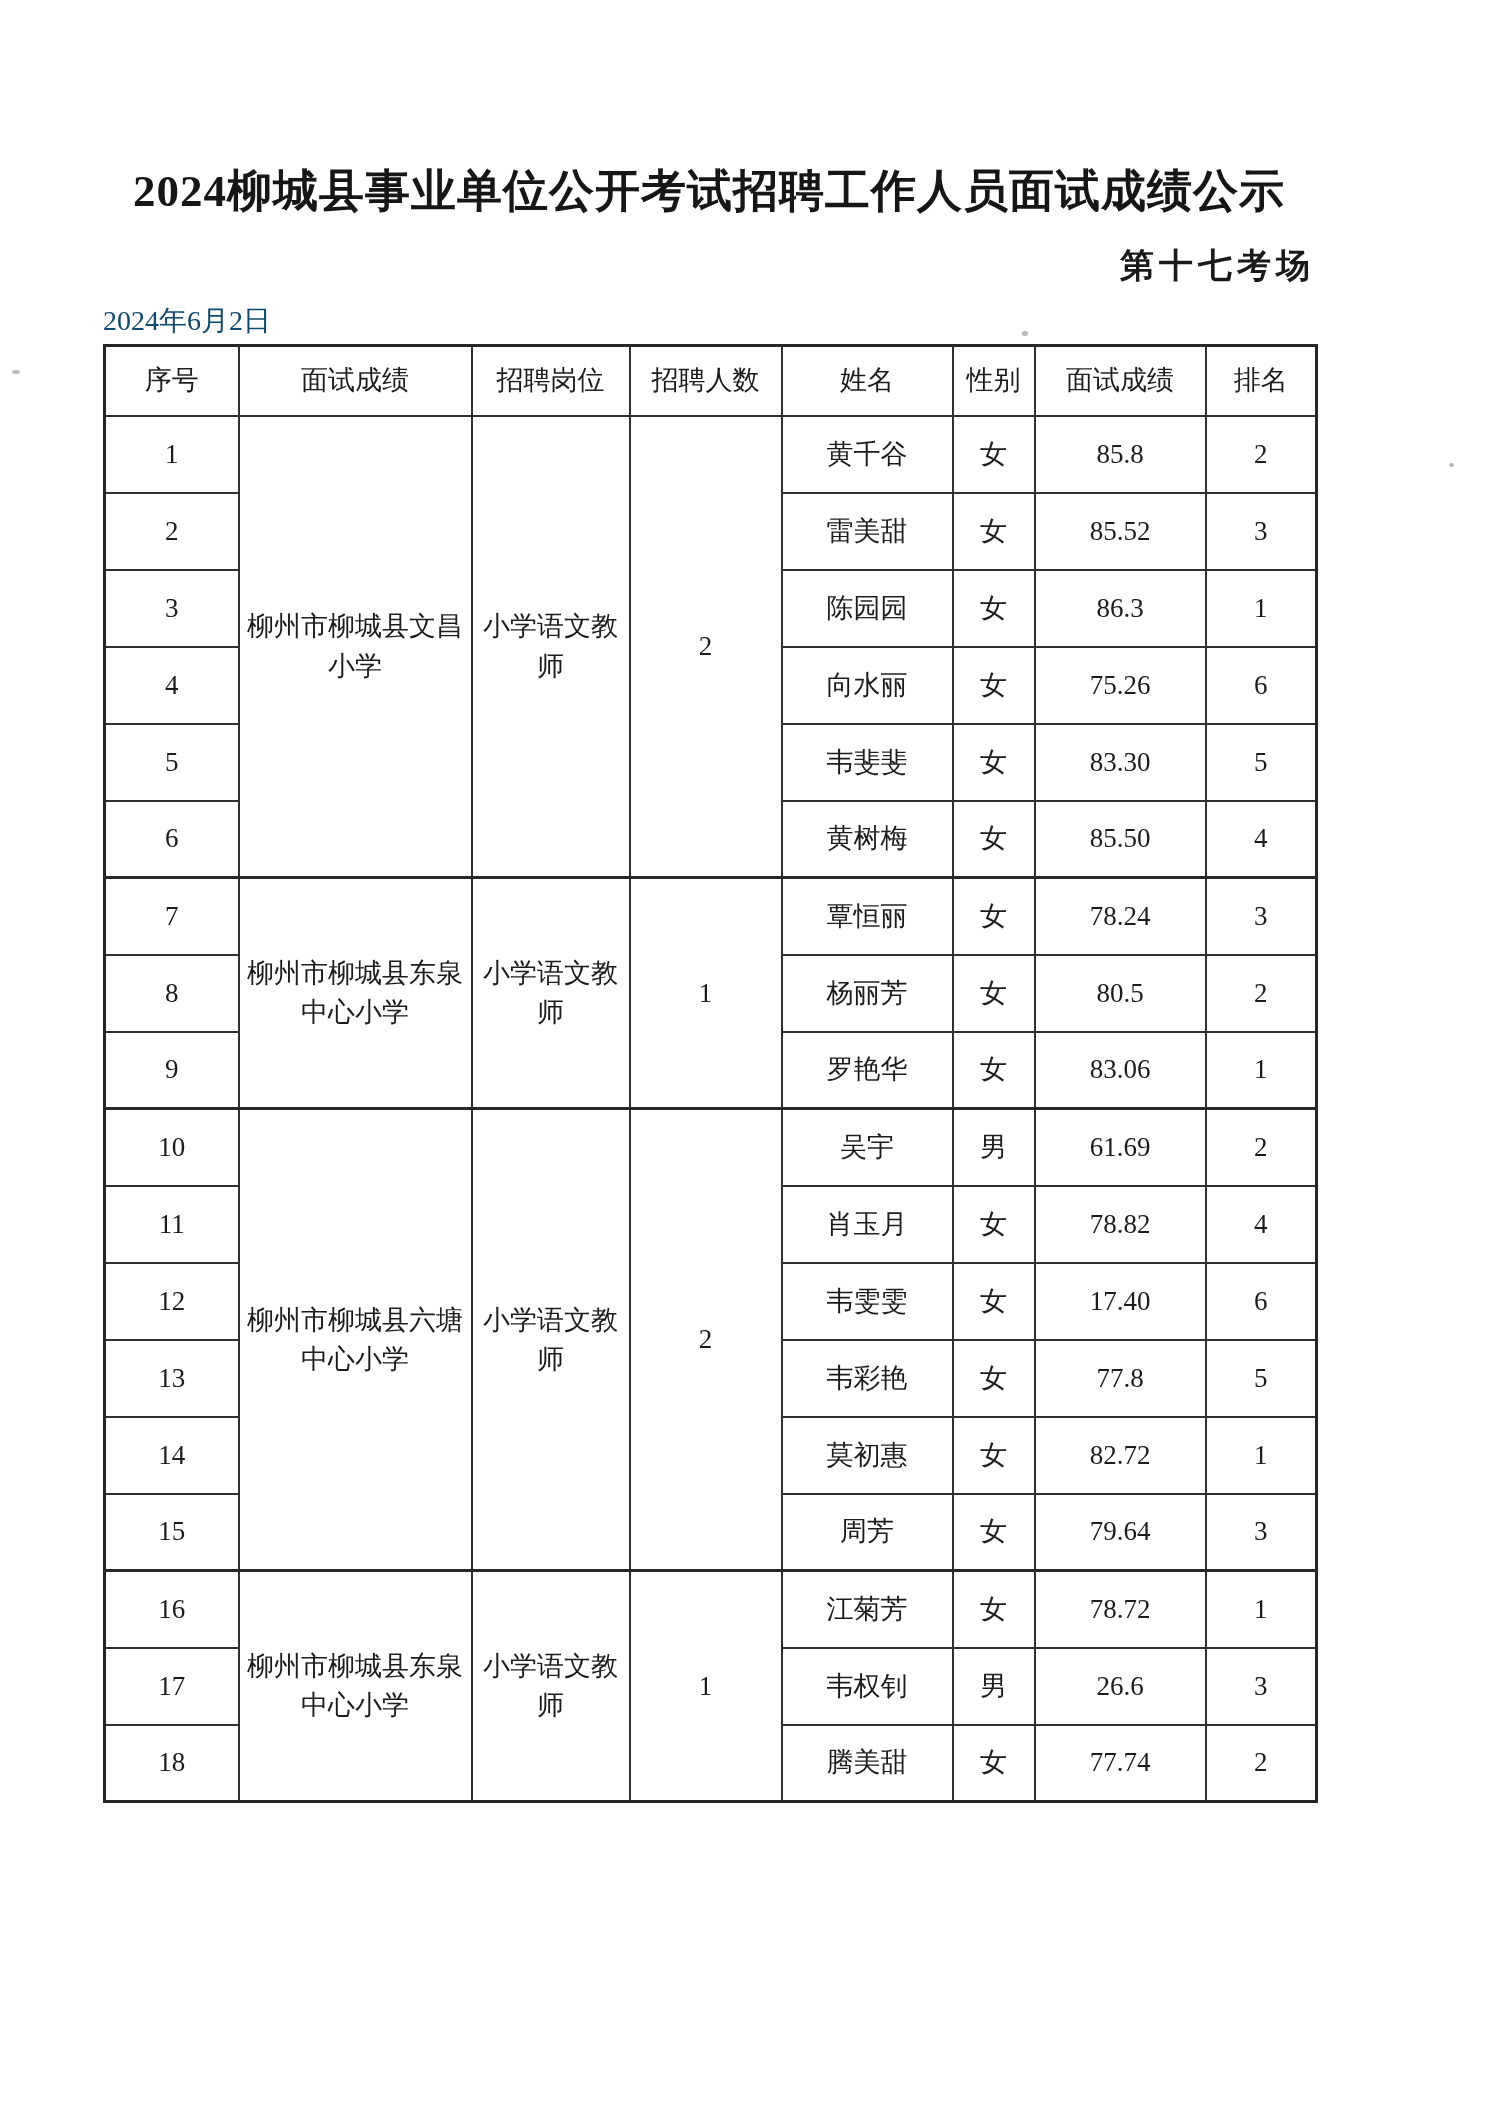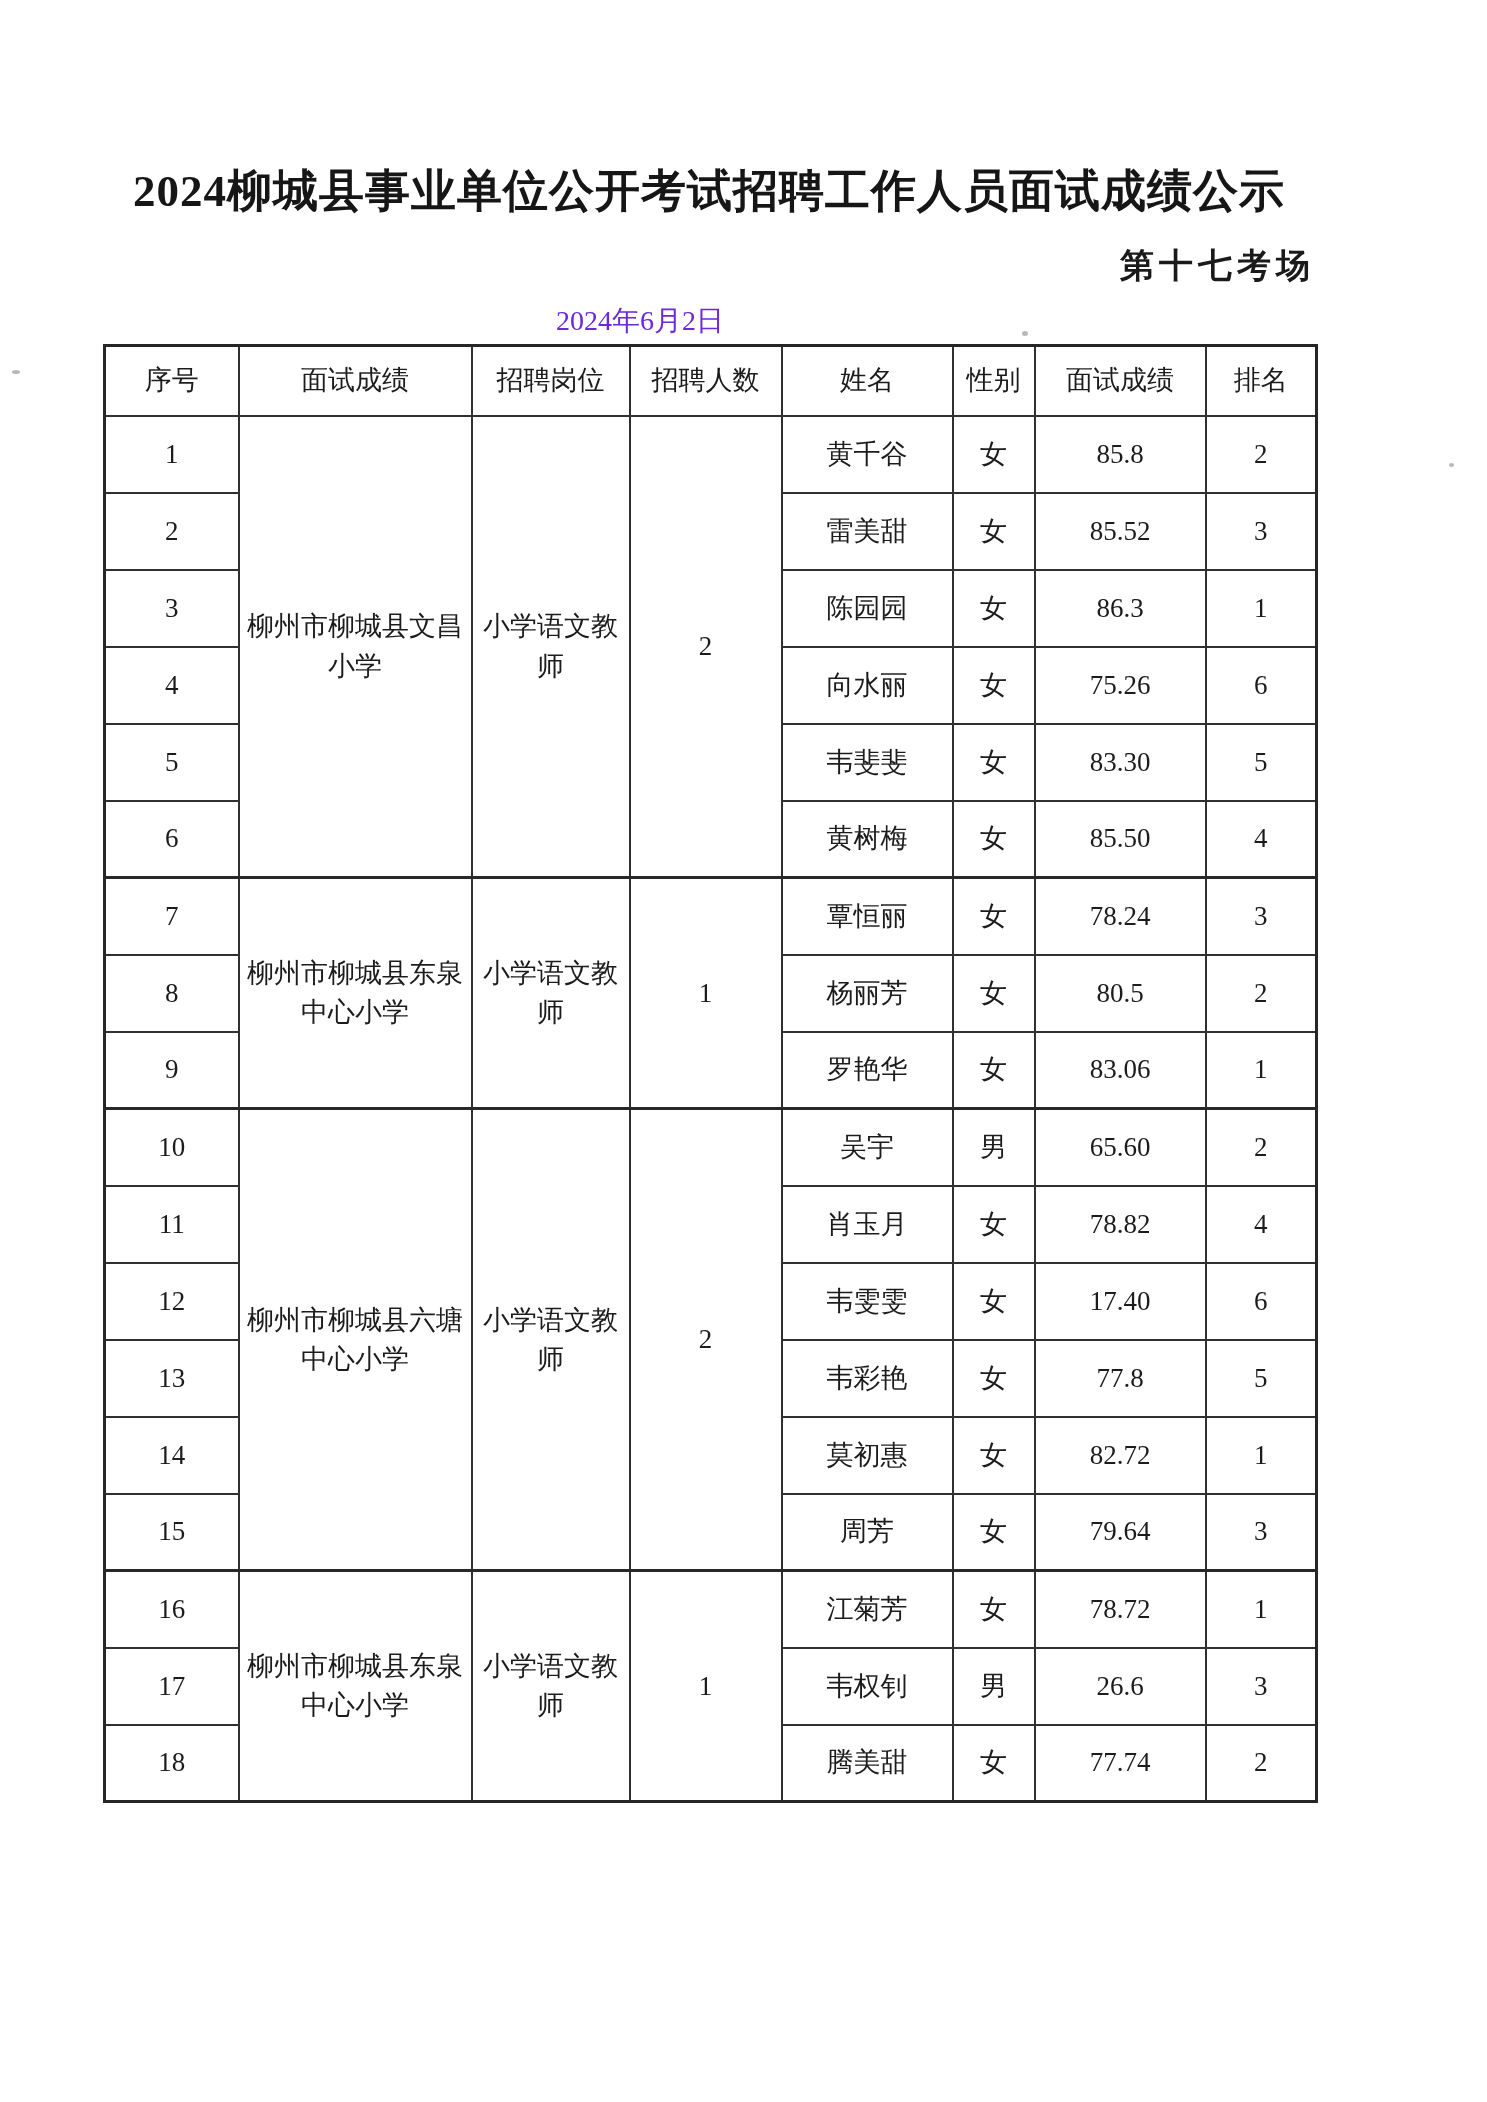--- a/index.html
+++ b/index.html
@@ -34,25 +34,25 @@
     margin: 34px 0 0 0;
     font-size: 34px;
     line-height: 1.0;
     font-weight: 600;
     text-align: right;
     letter-spacing: 5px;
     color: #1a1a1a;
   }
   .date-row {
     margin-top: 24px;
-    text-align: center;
+    text-align: left;
     padding-right: 138px;
     font-size: 28px;
     line-height: 1.0;
-    color: #6d28d9;
+    color: #0c4a6e;
   }
   table.score-table {
     margin-top: 9px;
     width: 1212px;
     border-collapse: collapse;
     table-layout: fixed;
     border: 3px solid #262626;
   }
   .score-table th, .score-table td {
     border: 2px solid #303030;
@@ -179,21 +179,21 @@
             <td>83.06</td>
             <td>1</td>
           </tr>
           <tr class="group-start">
             <td>10</td>
             <td rowspan="6">柳州市柳城县六塘中心小学</td>
             <td rowspan="6">小学语文教师</td>
             <td rowspan="6">2</td>
             <td>吴宇</td>
             <td>男</td>
-            <td>65.60</td>
+            <td>61.69</td>
             <td>2</td>
           </tr>
           <tr>
             <td>11</td>
             <td>肖玉月</td>
             <td>女</td>
             <td>78.82</td>
             <td>4</td>
           </tr>
           <tr>

